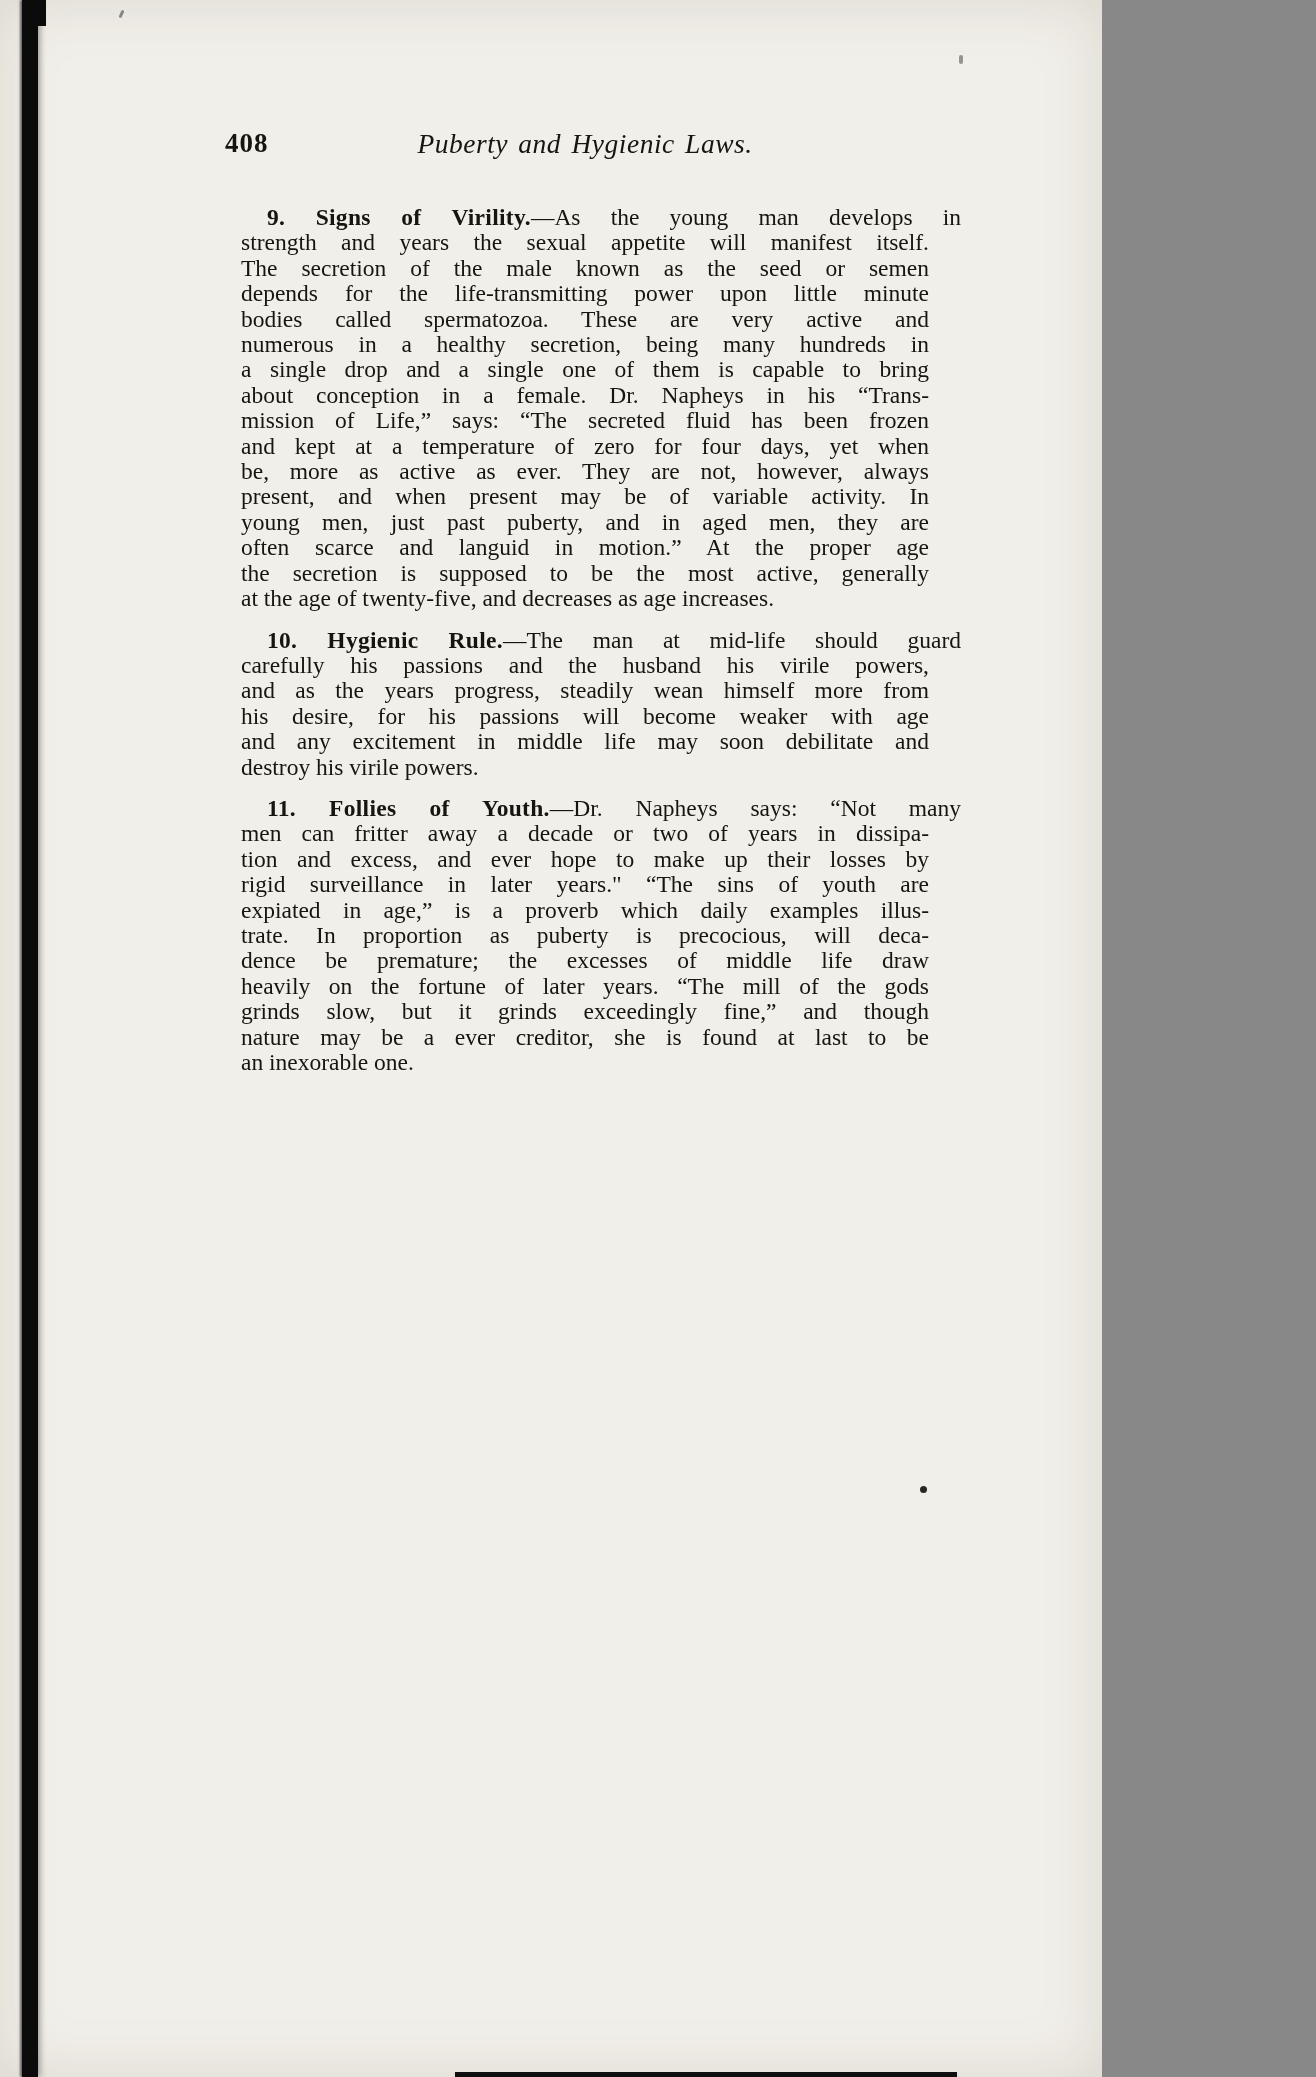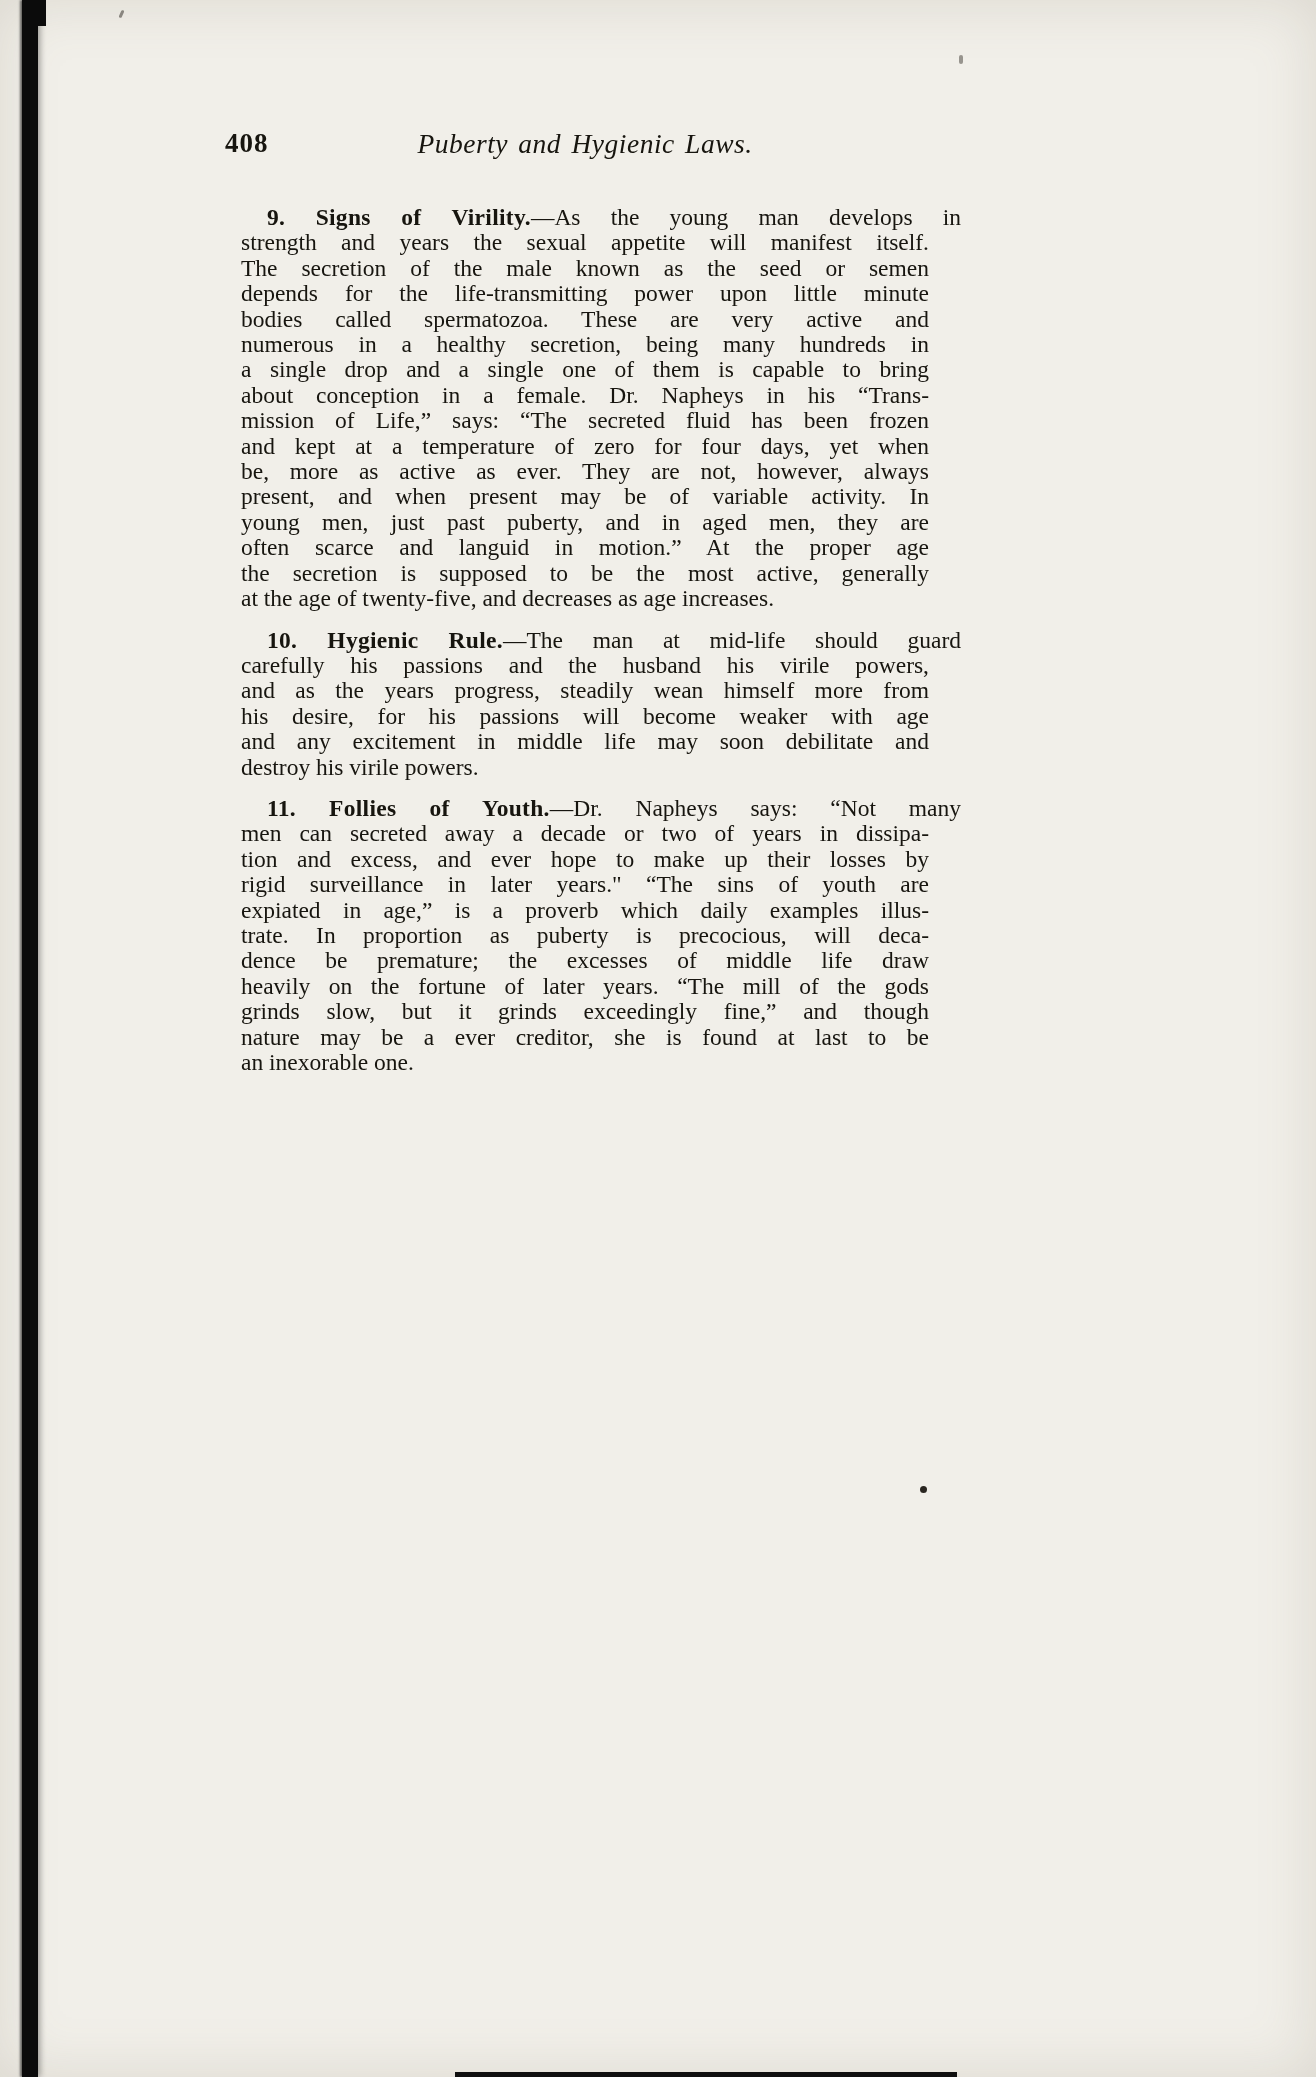--- a/index.html
+++ b/index.html
@@ -2,21 +2,21 @@
 <html style="--paper: #f1efe9; --ink: #17150f;"><head>
 <meta charset="utf-8">
 <style>
   html, body {
     margin: 0;
     padding: 0;
     background: #888;
   }
   .scan {
     position: relative;
-    width: 1316px;
+    width: 1102px;
     height: 2077px;
     background: var(--paper, #f1efe9);
     overflow: hidden;
     font-family: "Liberation Serif", "DejaVu Serif", serif;
     color: var(--ink, #17150f);
     box-shadow: inset 0 0 60px rgba(120,110,90,0.18);
   }
   .binding-strip {
     position: absolute;
     left: 22px;
@@ -136,21 +136,21 @@
       <div class="paragraph">
         <div class="line first-line"><span class="section-heading">10. Hygienic Rule.</span><span>—The man at mid-life should guard</span></div>
         <div class="line">carefully his passions and the husband his virile powers,</div>
         <div class="line">and as the years progress, steadily wean himself more from</div>
         <div class="line">his desire, for his passions will become weaker with age</div>
         <div class="line">and any excitement in middle life may soon debilitate and</div>
         <div class="line last-line">destroy his virile powers.</div>
       </div>
       <div class="paragraph">
         <div class="line first-line"><span class="section-heading">11. Follies of Youth.</span><span>—Dr. Napheys says: “Not many</span></div>
-        <div class="line">men can secreted away a decade or two of years in dissipa-</div>
+        <div class="line">men can fritter away a decade or two of years in dissipa-</div>
         <div class="line">tion and excess, and ever hope to make up their losses by</div>
         <div class="line">rigid surveillance in later years." “The sins of youth are</div>
         <div class="line">expiated in age,” is a proverb which daily examples illus-</div>
         <div class="line">trate. In proportion as puberty is precocious, will deca-</div>
         <div class="line">dence be premature; the excesses of middle life draw</div>
         <div class="line">heavily on the fortune of later years. “The mill of the gods</div>
         <div class="line">grinds slow, but it grinds exceedingly fine,” and though</div>
         <div class="line">nature may be a ever creditor, she is found at last to be</div>
         <div class="line last-line">an inexorable one.</div>
       </div>

